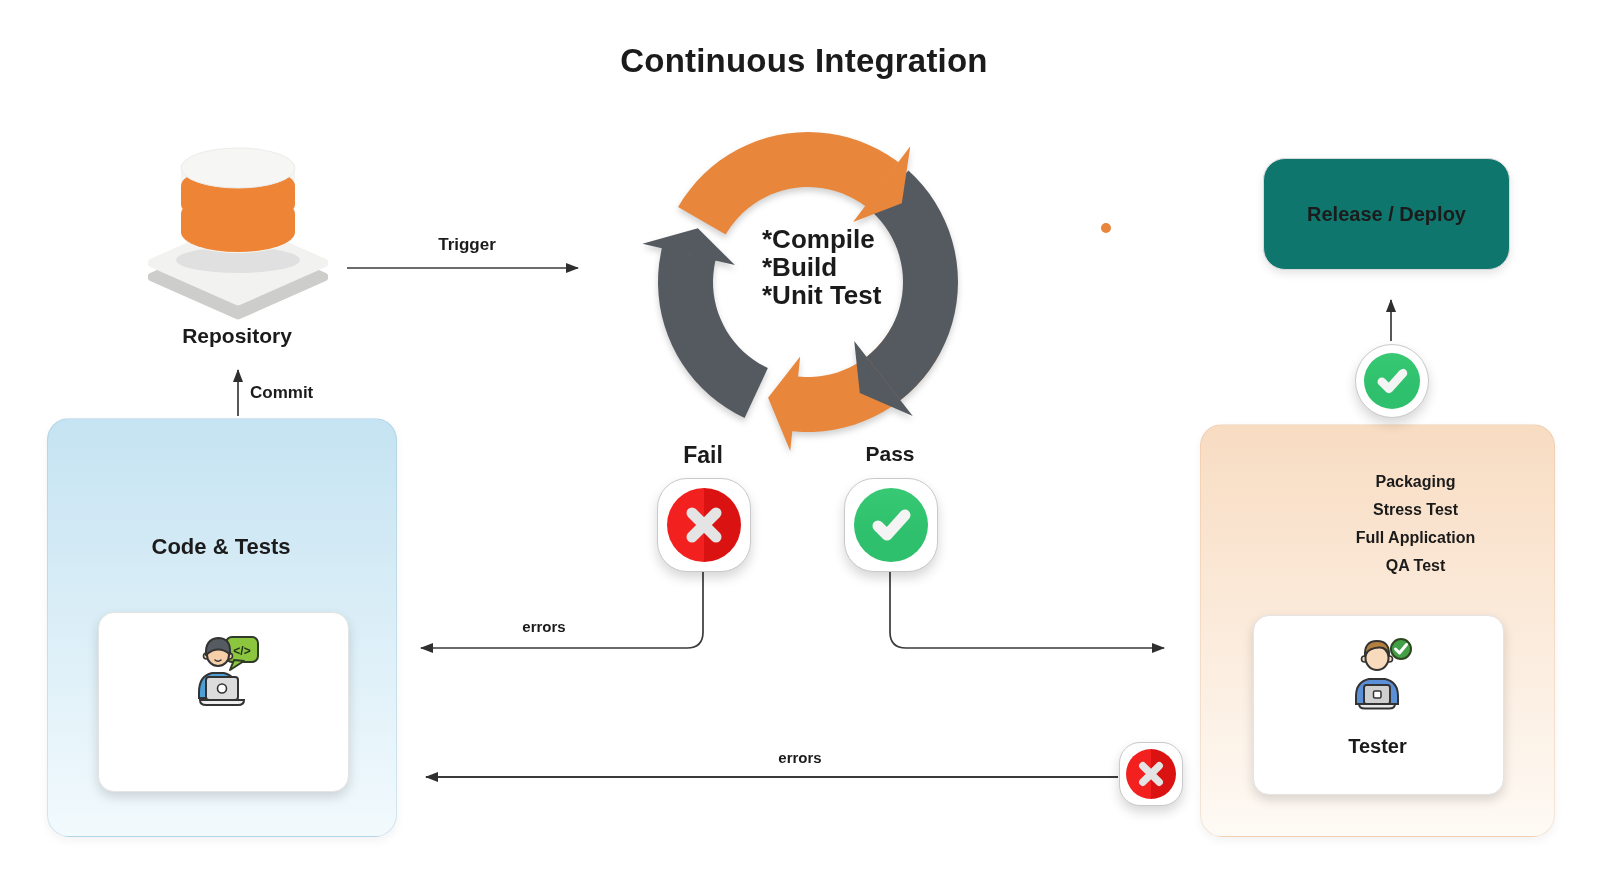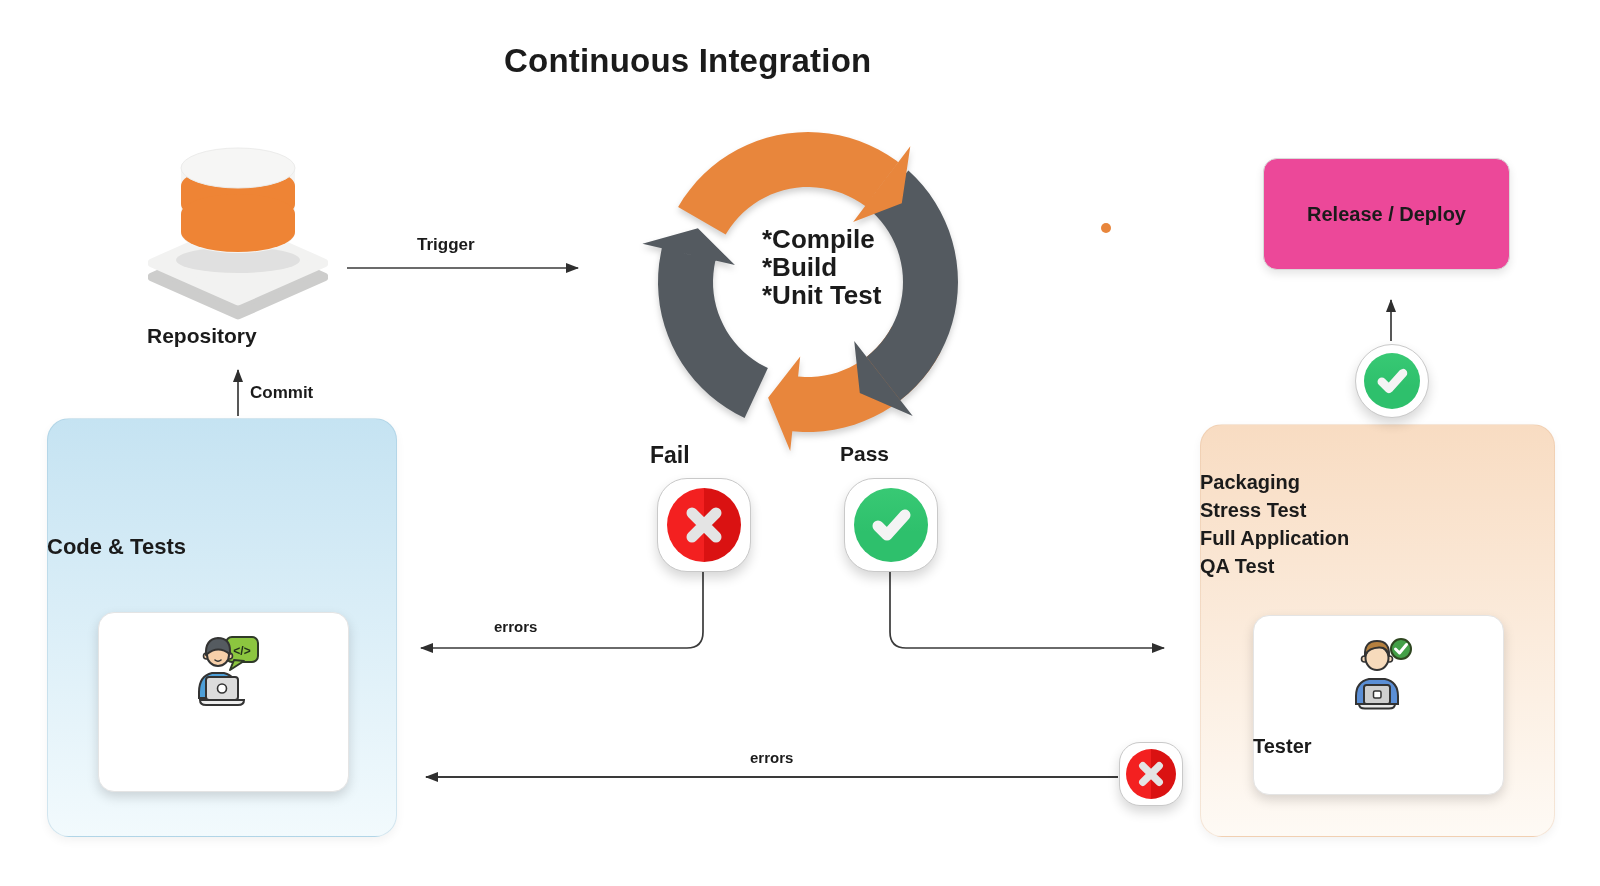--- a/index.html
+++ b/index.html
@@ -1,20 +1,20 @@
 <!DOCTYPE html>
 <html style="--orange: #E8863C; --cycle-gray: #545A60; --fail-red: #F32020; --fail-red-dark: #DA1212; --pass-green: #2EC06C; --blue-top: #C5E3F2; --blue-bottom: #F2FAFD; --peach-top: #F8DCC2; --peach-bottom: #FEFAF5; --repo-orange: #EE8435;"><head>
 <meta charset="utf-8">
 <style>
   html,body{margin:0;padding:0;background:#ffffff;}
   .canvas{position:relative;width:1600px;height:886px;background:#fff;overflow:hidden;
           font-family:"Liberation Sans",sans-serif;color:#1B1B1B;}
   .abs{position:absolute;}
   .t{font-weight:700;color:#1B1B1B;}
-  .center{}
+  .center{text-align:center;}
   
   .overlay{position:absolute;left:0;top:0;width:1600px;height:886px;}
   .cycle{filter:drop-shadow(0 4px 3px rgba(0,0,0,.18));}
   .edge{fill:none;stroke:#3A3A3A;stroke-width:1.7px;}
   .edge2{fill:none;stroke:#3A3A3A;stroke-width:2px;}
   
   .title{left:504px;top:42px;width:600px;font-size:33px;letter-spacing:.2px;}
   
   .repo-svg{left:148px;top:138px;width:180px;height:200px;}
   .repo-label{left:147px;top:324px;width:180px;font-size:21px;}
@@ -45,34 +45,34 @@
   .orange-dot{left:1101px;top:223px;width:10px;height:10px;border-radius:50%;background:var(--orange);}
   
   .panel{position:absolute;border-radius:22px;}
   .panel-left{left:47px;top:418px;width:348px;height:417px;
       background:linear-gradient(180deg,var(--blue-top) 0%,var(--blue-bottom) 100%);
       border:1px solid rgba(120,170,200,.25);box-shadow:0 4px 10px rgba(0,0,0,.05);}
   .panel-right{left:1200px;top:424px;width:353px;height:411px;
       background:linear-gradient(180deg,var(--peach-top) 0%,var(--peach-bottom) 100%);
       border:1px solid rgba(220,170,130,.25);box-shadow:0 4px 10px rgba(0,0,0,.05);}
   .panel-left-title{left:47px;top:534px;width:348px;font-size:22px;}
-  .panel-right-tasks{left:1200px;top:468px;width:353px;font-size:20px;line-height:28px;}
+  .panel-right-tasks{left:1200px;top:468px;width:353px;font-size:16px;line-height:28px;padding-left:39px;}
   
   .card{position:absolute;background:#fff;border:1px solid #E4E4E4;border-radius:16px;
         box-shadow:0 5px 12px rgba(0,0,0,.15);}
   .card-dev{left:98px;top:612px;width:249px;height:178px;}
   .card-tester{left:1253px;top:615px;width:249px;height:178px;}
   .avatar{position:absolute;width:84px;height:84px;}
   .avatar-dev{left:180px;top:630px;}
   .avatar-tester{left:1335px;top:634px;}
   .card-dev-label{left:98px;top:730px;width:249px;font-size:20px;}
   .card-tester-label{left:1253px;top:735px;width:249px;font-size:20px;}
   
-  .release-box{left:1263px;top:158px;width:245px;height:110px;background:#ec4899;border:1px solid #D9D9D9;
-      border-radius:14px;box-shadow:0 4px 8px rgba(0,0,0,.10);
+  .release-box{left:1263px;top:158px;width:245px;height:110px;background:#0f766e;border:1px solid #D9D9D9;
+      border-radius:22px;box-shadow:0 4px 8px rgba(0,0,0,.10);
       display:flex;align-items:center;justify-content:center;font-size:20px;}
 </style>
 </head>
 <body>
 
 <div class="canvas">
 
   <svg class="overlay" viewBox="0 0 1600 886">
     <defs>
       <marker id="ah" markerWidth="14" markerHeight="10" refX="12" refY="5" orient="auto" markerUnits="userSpaceOnUse">

